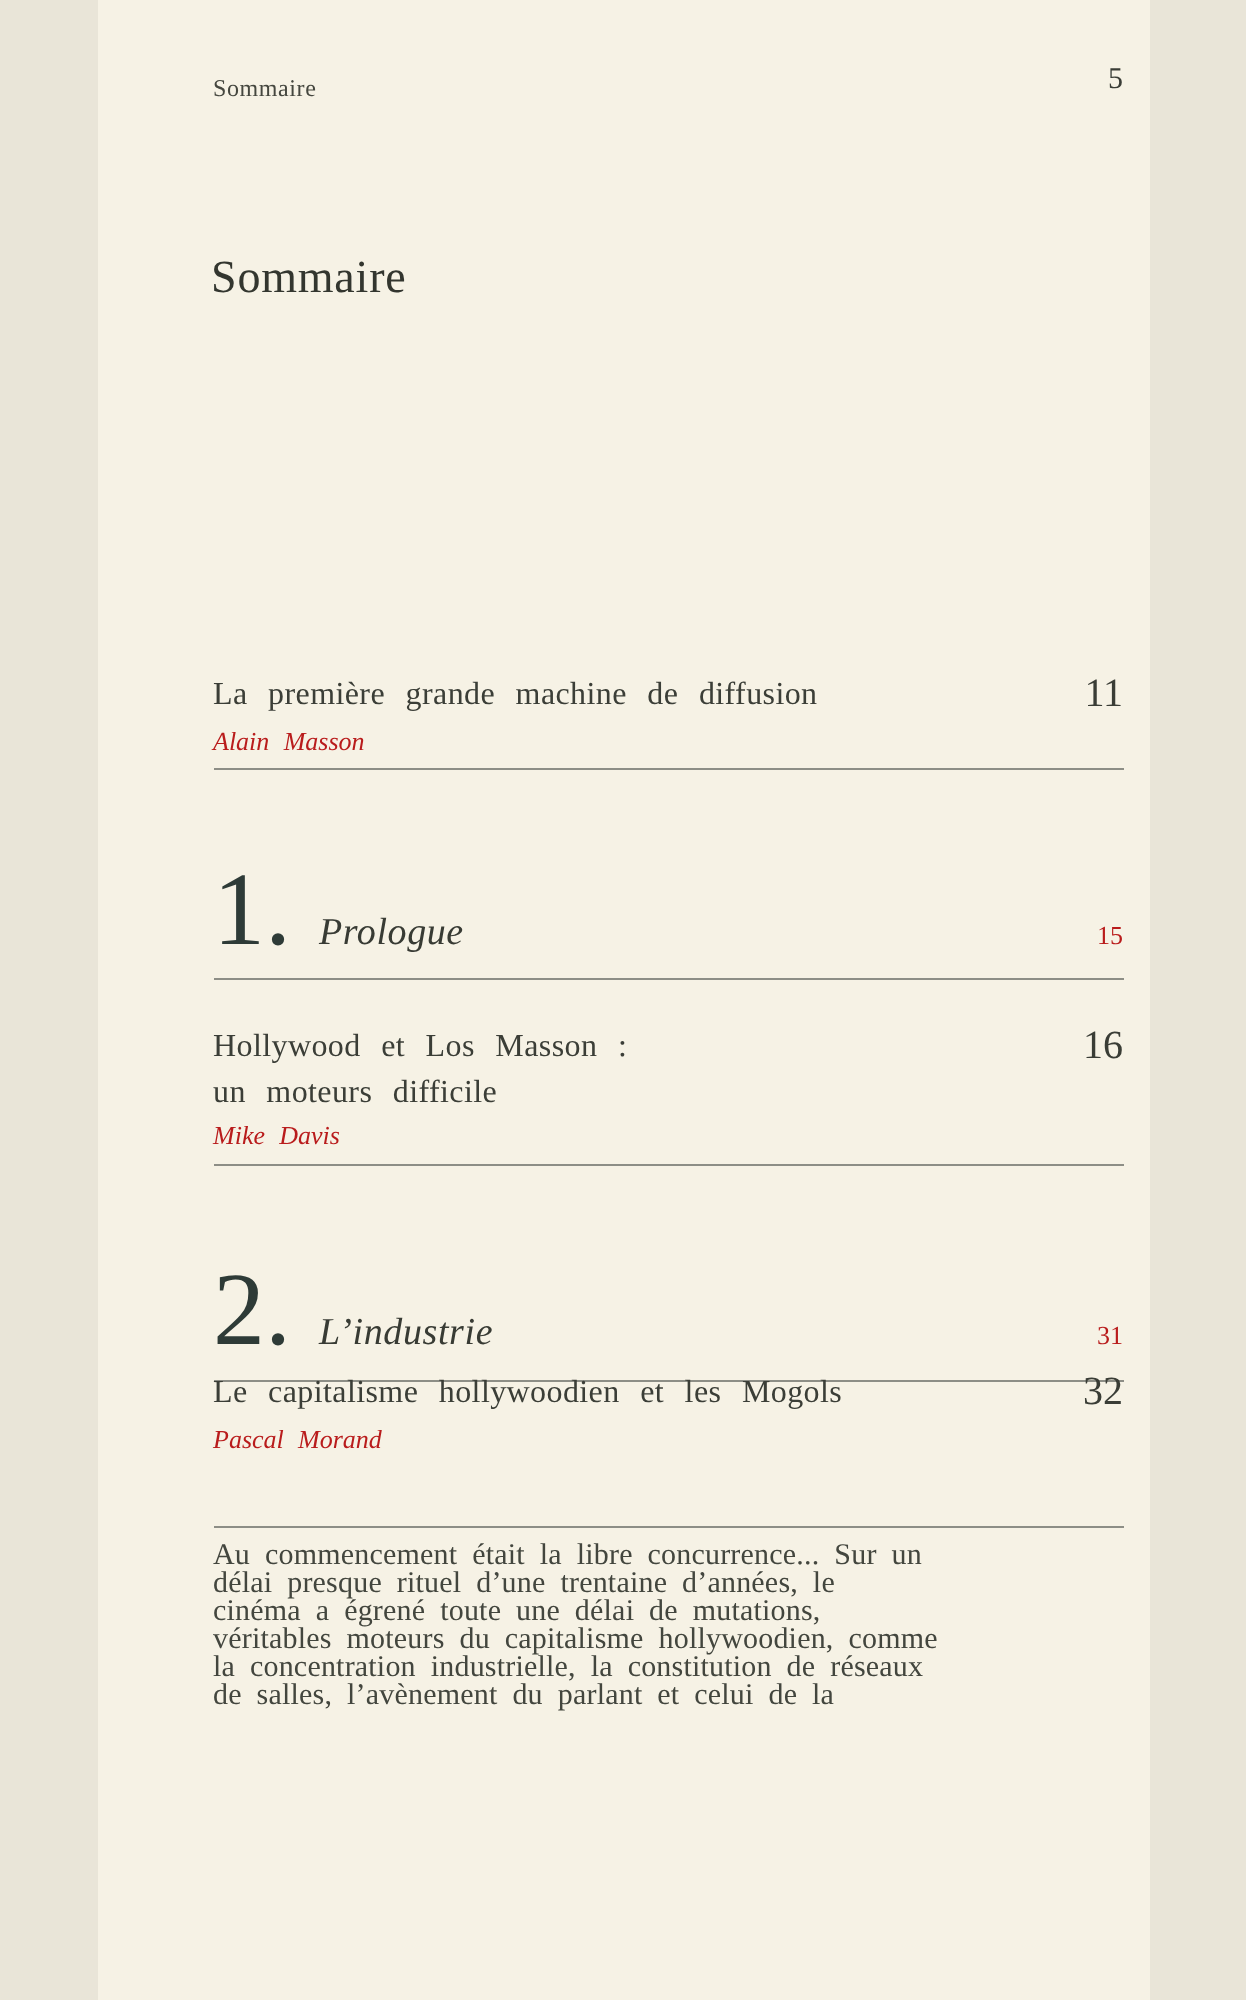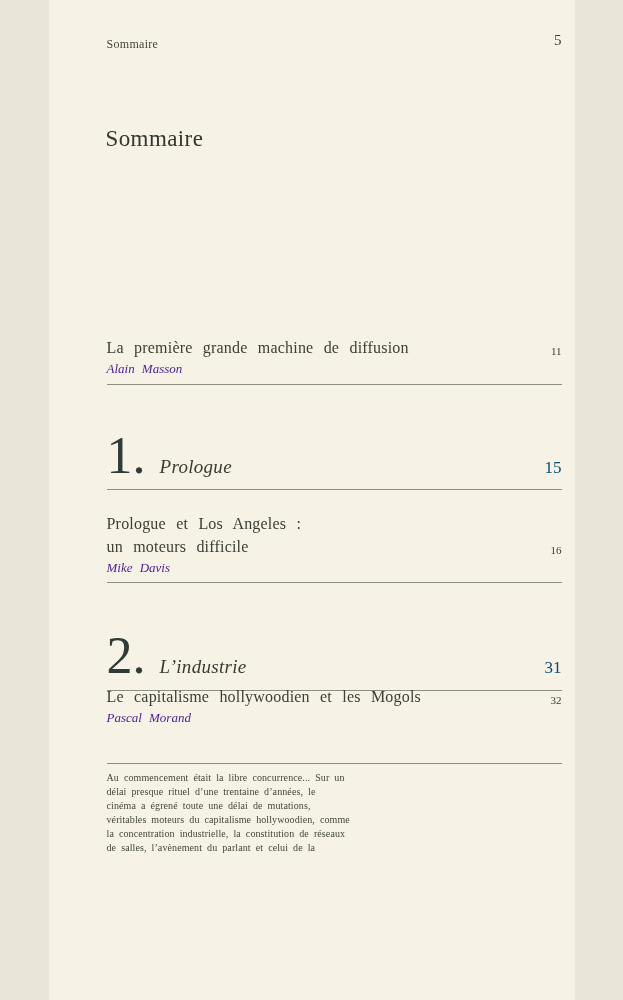--- a/index.html
+++ b/index.html
@@ -46,42 +46,42 @@
   }
   
   .entry {
     position: absolute;
     left: 58px;
     width: 455px;
   }
   .entry-row {
     display: flex;
     justify-content: space-between;
-    align-items: flex-end;
+    align-items: flex-start;
   }
   .entry-title {
     font-size: 16px;
     line-height: 23px;
     word-spacing: 0.38em;
     letter-spacing: 0.2px;
     color: #3b3e37;
   }
   .entry-page {
-    font-size: 11px;
+    font-size: 20px;
     padding-bottom: 2px;
     color: #3a3d36;
     margin-left: 12px;
   }
   .entry-author {
     font-style: italic;
     font-size: 13px;
     line-height: 16px;
     margin-top: 2px;
     word-spacing: 0.3em;
-    color: #4c1d95;
+    color: #b91c1c;
   }
   
   .section {
     position: absolute;
     left: 58px;
     width: 455px;
     display: flex;
     align-items: baseline;
   }
   .section-number {
@@ -92,38 +92,38 @@
   .section-label {
     font-style: italic;
     font-size: 19px;
     margin-left: 14px;
     letter-spacing: 0.3px;
     color: #383b34;
     text-align: center;
   }
   .section-page {
     margin-left: auto;
-    font-size: 17px;
-    color: #0c4a6e;
+    font-size: 13px;
+    color: #b91c1c;
   }
   
   .rule {
     position: absolute;
     left: 58px;
     width: 455px;
     height: 0;
     border-top: 1.5px solid #8d8e86;
   }
   
   .excerpt {
     position: absolute;
     left: 58px;
     top: 771px;
     width: 345px;
-    font-size: 10px;
+    font-size: 15px;
     color: #43463e;
   }
   .excerpt-line {
     line-height: 14px;
     word-spacing: 0.24em;
     letter-spacing: 0.1px;
     white-space: nowrap;
   }
 </style>
 </head>
@@ -148,21 +148,21 @@
   <div class="section" style="top:431px">
     <div class="section-number">1.</div>
     <div class="section-label">Prologue</div>
     <div class="section-page">15</div>
   </div>
   <div class="rule" style="top:489px"></div>
 
   <div class="entry" style="top:512px">
     <div class="entry-row">
       <div>
-        <div class="entry-title">Prologue et Los Angeles :</div>
+        <div class="entry-title">Hollywood et Los Masson :</div>
         <div class="entry-title">un moteurs difficile</div>
       </div>
       <div class="entry-page">16</div>
     </div>
     <div class="entry-author">Mike Davis</div>
   </div>
   <div class="rule" style="top:582px"></div>
 
   <div class="section" style="top:631px">
     <div class="section-number">2.</div>

